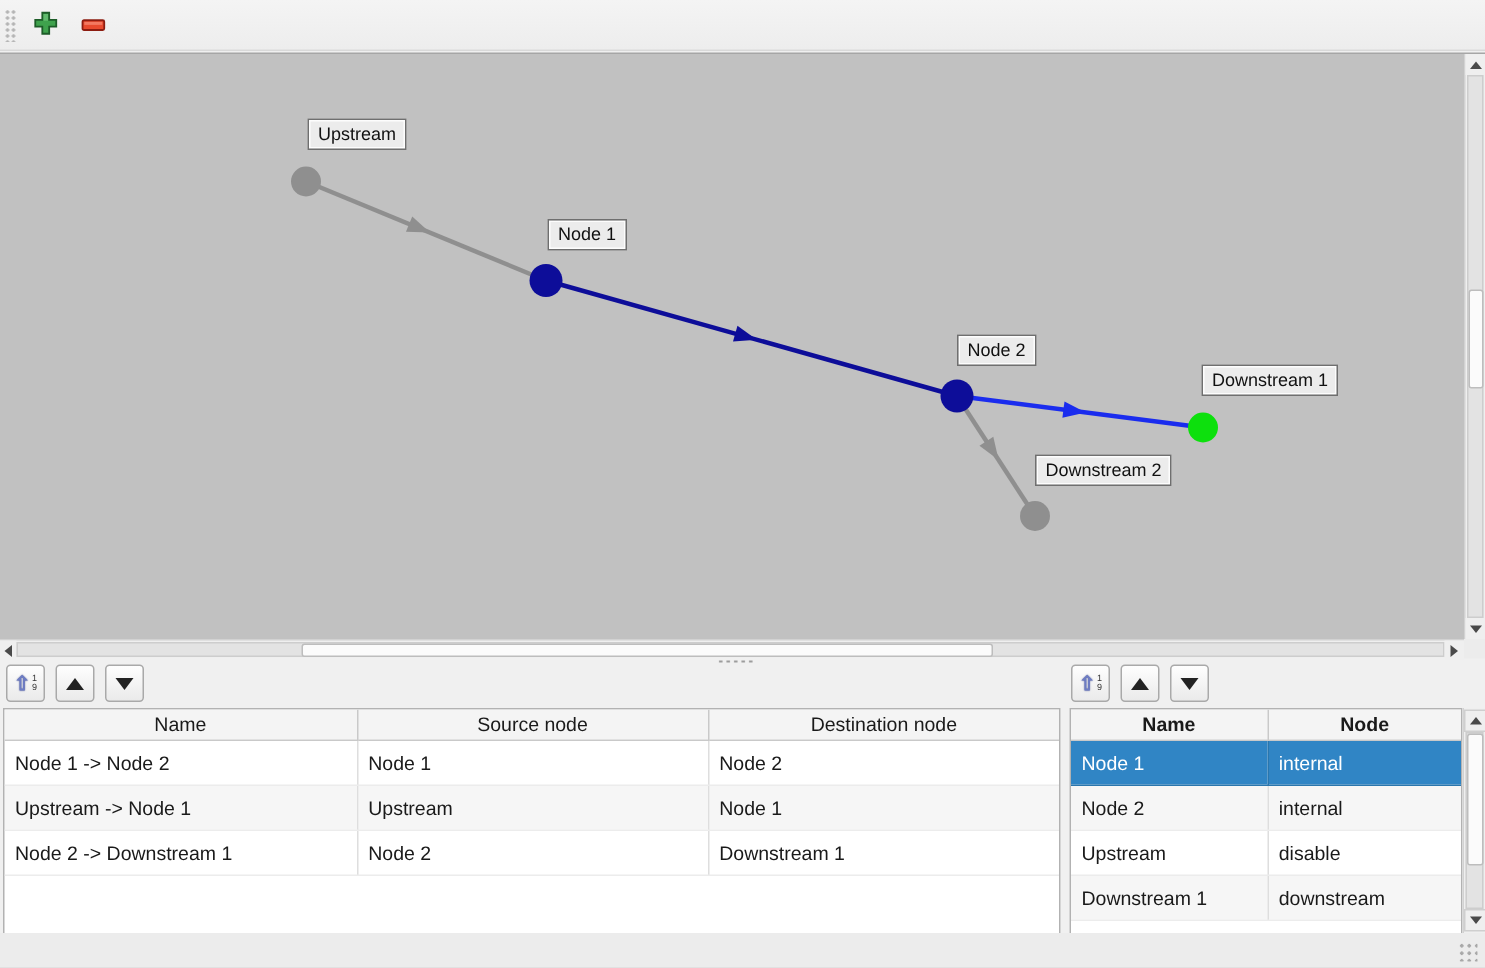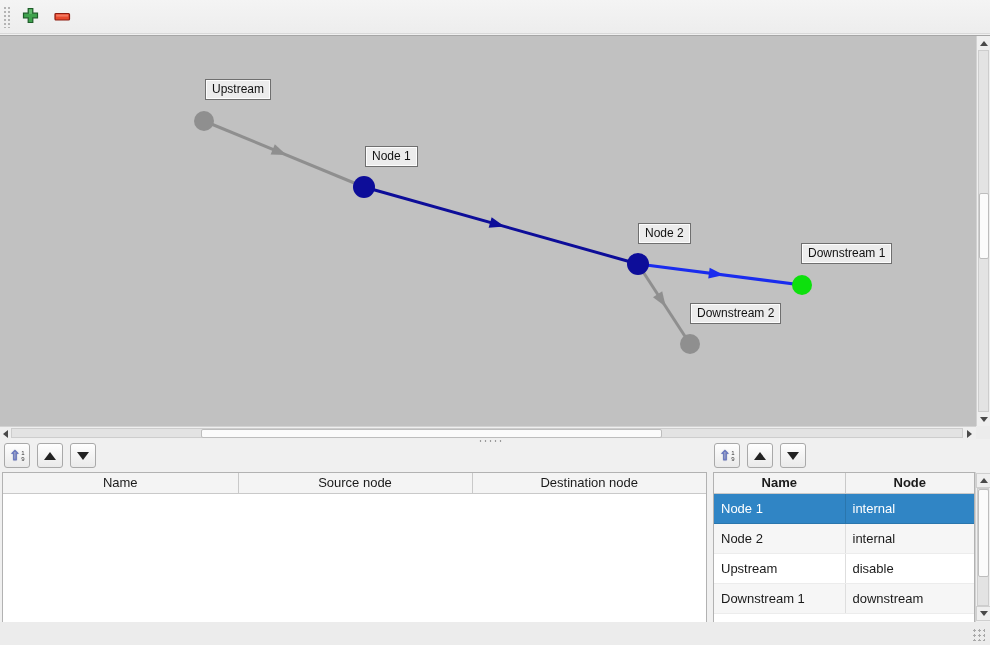--- a/index.html
+++ b/index.html
@@ -185,20 +185,35 @@
           <col style="width: 234px;">
         </colgroup>
       <thead>
           <tr>
             <th>Name</th>
             <th>Source node</th>
             <th>Destination node</th>
           </tr>
         </thead>
       <tbody>
+          <tr>
+            <td>Node 1 -&gt; Node 2</td>
+            <td>Node 1</td>
+            <td>Node 2</td>
+          </tr>
+          <tr class="zebra">
+            <td>Upstream -&gt; Node 1</td>
+            <td>Upstream</td>
+            <td>Node 1</td>
+          </tr>
+          <tr>
+            <td>Node 2 -&gt; Downstream 1</td>
+            <td>Node 2</td>
+            <td>Downstream 1</td>
+          </tr>
         </tbody>
     </table>
   </div>
 
   <div class="dtable" style="left:713px; width:262px">
     <table class="bold-head">
       <colgroup>
           <col style="width: 131px;">
           <col style="width: 129px;">
         </colgroup>

